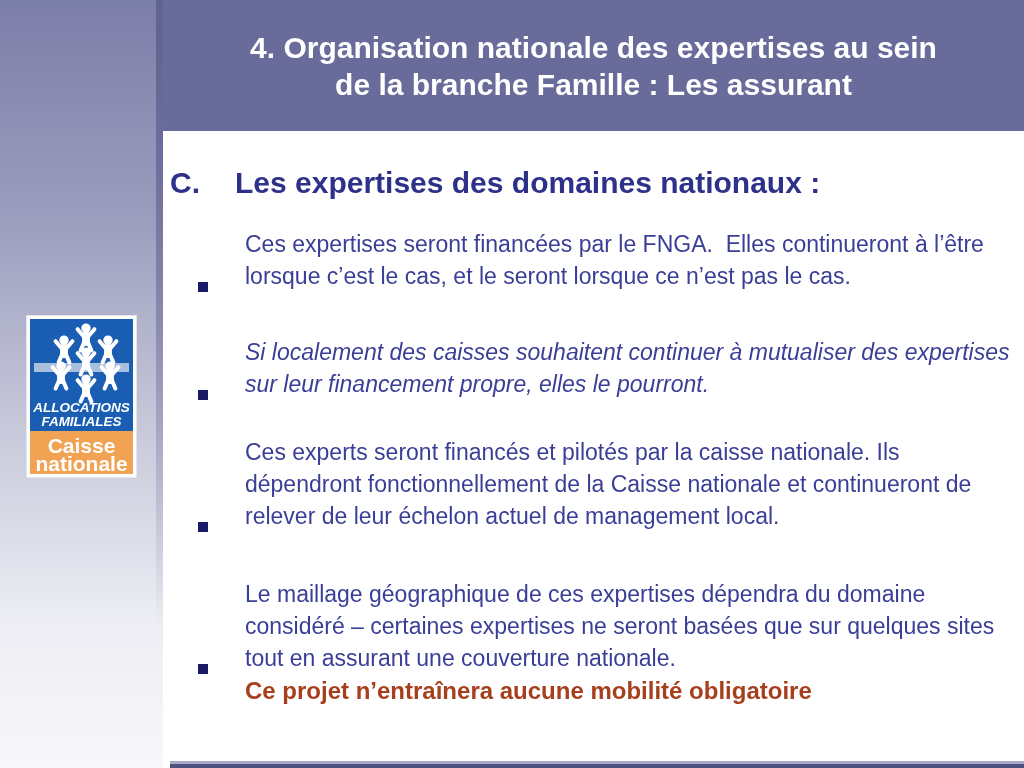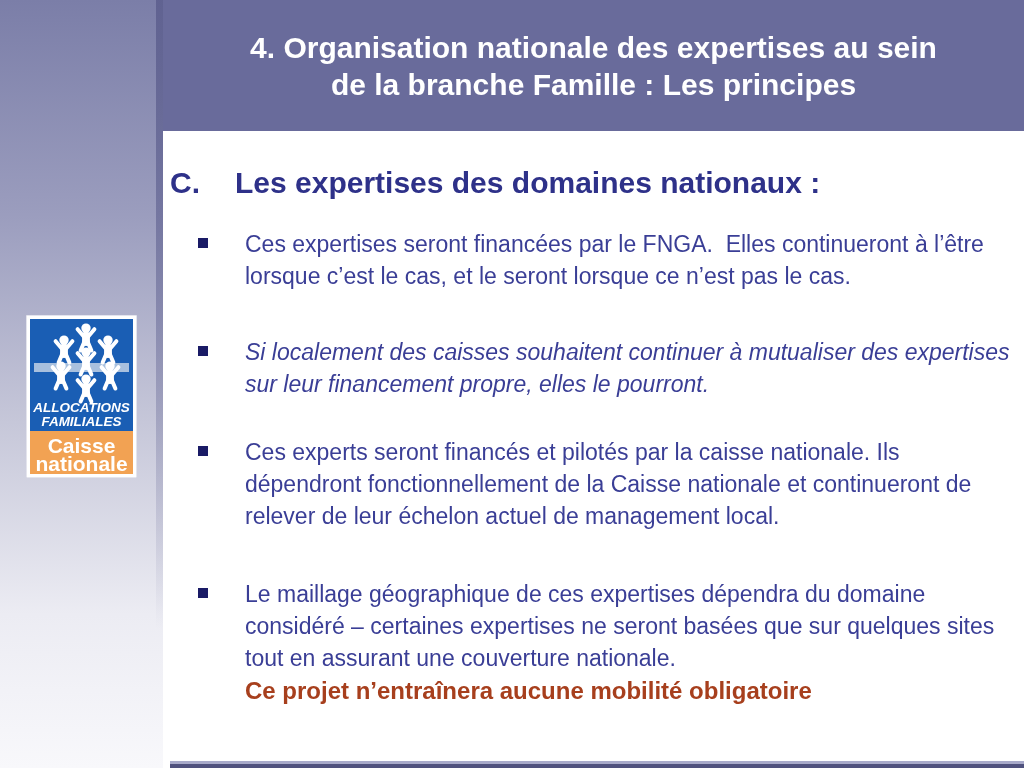--- a/index.html
+++ b/index.html
@@ -48,21 +48,21 @@
   .heading {
     display: flex;
     margin: 34px 0 0 7px;
     color: #2e3189;
     font-weight: bold;
     font-size: 30px; line-height: 36px;
   }
   .heading-prefix { width: 65px; flex: none; }
 
   .bullet-list { margin: 0 0 0 35px; padding: 0; list-style: none; }
-  .bullet-item { display: flex; }
+  .bullet-item { display: flex; align-items: flex-end; }
   .bullet-item.b1 { margin-top: 27px; }
   .bullet-item.b2 { margin-top: 44px; font-style: italic; }
   .bullet-item.b3 { margin-top: 46px; }
   .bullet-item.b4 { margin-top: 36px; }
   .bullet-marker {
     flex: none;
     width: 10px; height: 10px;
     margin-top: 10px;
     background: #1a1b66;
   }
@@ -99,21 +99,21 @@
   .logo svg { display: block; }
 </style>
 </head>
 <body>
 
 <div class="sidebar"></div>
 <div class="sidebar-edge"></div>
 
 <div class="title-band">
   <div>4. Organisation nationale des expertises au sein</div>
-  <div>de la branche Famille : Les principes</div>
+  <div>de la branche Famille : Les assurant</div>
 </div>
 
 <div class="content">
   <div class="heading">
     <span class="heading-prefix">C.</span>
     <span>Les expertises des domaines nationaux :</span>
   </div>
 
   <ul class="bullet-list">
     <li class="bullet-item b1">

